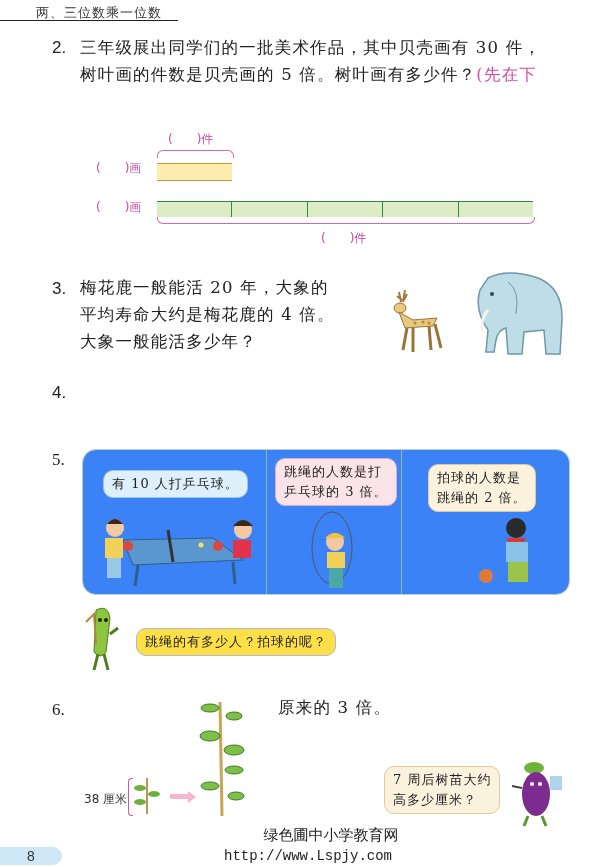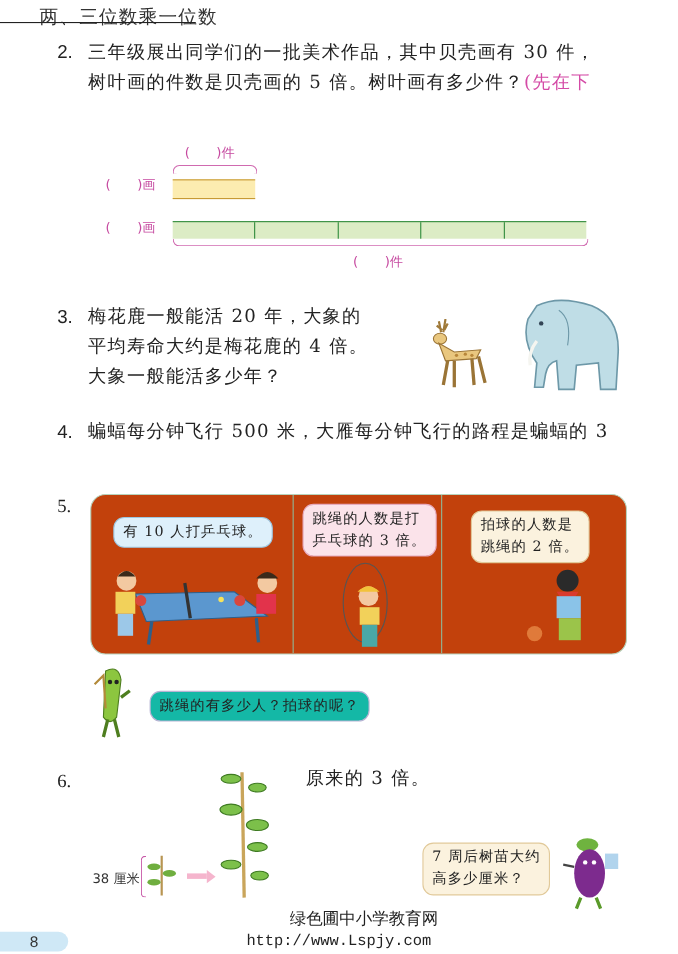--- a/index.html
+++ b/index.html
@@ -1,40 +1,40 @@
 <!DOCTYPE html>
 <html><head>
 <meta charset="utf-8">
 <style>
   html, body { margin:0; padding:0; }
   body { width:616px; height:867px; background:#ffffff; position:relative; overflow:hidden;
          font-family:"DejaVu Serif", serif; color:#222; }
   .abs { position:absolute; }
-  .header-title { left:36px; top:4px; font-size:17px; color:#333; letter-spacing:1px; }
+  .header-title { left:36px; top:4px; font-size:13px; color:#333; letter-spacing:1px; }
   .header-rule { left:0; top:20px; width:178px; height:1px; background:#222; }
   .qnum { font-family:"Liberation Sans", sans-serif; font-size:17px; color:#222; }
   .qtext { font-size:16.5px; line-height:27px; letter-spacing:1.2px; color:#222; }
   .pink { color:#d44aa6; }
   .pinkline { font-size:12px; color:#c64aa0; font-family:"DejaVu Sans", sans-serif; }
   .lbl { font-size:12px; color:#333; font-family:"DejaVu Sans", sans-serif; }
   .yellow-bar { background:#fcecb0; border-top:1px solid #c79a34; border-bottom:1px solid #c79a34; }
   .green-bar { background:#dcecc5; border-top:1px solid #2f8a3b; display:flex; }
   .green-seg { flex:1; border-right:1px solid #2f8a3b; height:100%; }
   .green-seg:last-child { border-right:none; }
   .brace { border:1px solid #d06ab0; border-bottom:none; border-radius:6px 6px 0 0; }
   .brace-down { border:1px solid #d06ab0; border-top:none; border-radius:0 0 6px 6px; }
-  .panel { left:82px; top:449px; width:486px; height:144px; background:#c2410c; border:1px solid #b7d3bd;
+  .panel { left:82px; top:449px; width:486px; height:144px; background:#3b82f6; border:1px solid #b7d3bd;
            border-radius:14px; display:flex; overflow:hidden; }
   .panel-cell { position:relative; height:100%; border-right:1px solid #8fb898; }
   .panel-cell:last-child { border-right:none; }
   .bubble { position:absolute; font-size:13px; line-height:20px; padding:3px 8px; border-radius:10px; letter-spacing:1px; }
   .b-blue { background:#def0fb; border:1px solid #9cc7e2; }
   .b-pink { background:#fbe3ea; border:1px solid #e6aabd; }
   .b-cream { background:#fbf2de; border:1px solid #e1c999; }
-  .b-purple { background:#14b8a6; border:1px solid #b6b3d3; }
+  .b-purple { background:#fde047; border:1px solid #b6b3d3; }
   .footer-tab { left:0; top:847px; width:62px; height:18px; background:#cfe8f6; border-radius:0 10px 10px 0;
                 font-family:"Liberation Sans", sans-serif; font-size:14px; color:#333; text-align:center; line-height:18px; }
   .wm1 { left:0; width:616px; top:826px; text-align:center; font-size:15px; color:#222; font-family:"DejaVu Sans", sans-serif;padding-left:23px; }
   .wm2 { left:0; width:616px; top:848px; text-align:center; font-size:14px; color:#222; font-family:"Liberation Mono", monospace; }
   svg { display:block; }
 </style>
 </head>
 <body>
 
 <div class="abs header-title">两、三位数乘一位数</div>
@@ -85,21 +85,20 @@
   <svg width="100" height="88" viewBox="0 0 100 88">
     <path d="M20 8 Q40 -2 70 8 Q95 18 94 50 L92 84 L78 84 L76 60 L56 62 L54 84 L40 84 L38 58 Q30 60 28 70 L26 82 L18 82 L20 60 Q6 40 12 20 Z" fill="#bfdde6" stroke="#6d98a8" stroke-width="1.5"></path>
     <path d="M20 40 Q12 50 14 62" stroke="#f5f5f0" stroke-width="3" fill="none"></path>
     <circle cx="24" cy="24" r="2" fill="#345"></circle>
     <path d="M40 12 Q52 20 48 44" stroke="#6d98a8" fill="none"></path>
   </svg>
 </div>
 
 <div class="abs qnum" style="left:52px;top:383px;">4.</div>
 <div class="abs qtext" style="left:80px;top:378px;width:500px;">
-  <div>蝙蝠每分钟飞行 500 米，大雁每分钟飞行的路程是蝙蝠的 3</div>
 </div>
 
 <div class="abs qnum" style="left:52px;top:450px;font-family:'Liberation Serif',serif;">5.</div>
 <div class="abs panel">
   <div class="panel-cell" style="width:183px;">
     <div class="bubble b-blue" style="left:20px;top:20px;white-space:nowrap;">有 10 人打乒乓球。</div>
     <svg class="abs" style="left:10px;top:60px;" width="165" height="80" viewBox="0 0 165 80">
       <polygon points="30,30 120,28 150,50 40,55" fill="#5b97cf" stroke="#2e5f8a"></polygon>
       <line x1="75" y1="20" x2="80" y2="52" stroke="#333" stroke-width="3"></line>
       <line x1="45" y1="55" x2="42" y2="76" stroke="#2e5f8a" stroke-width="3"></line>

